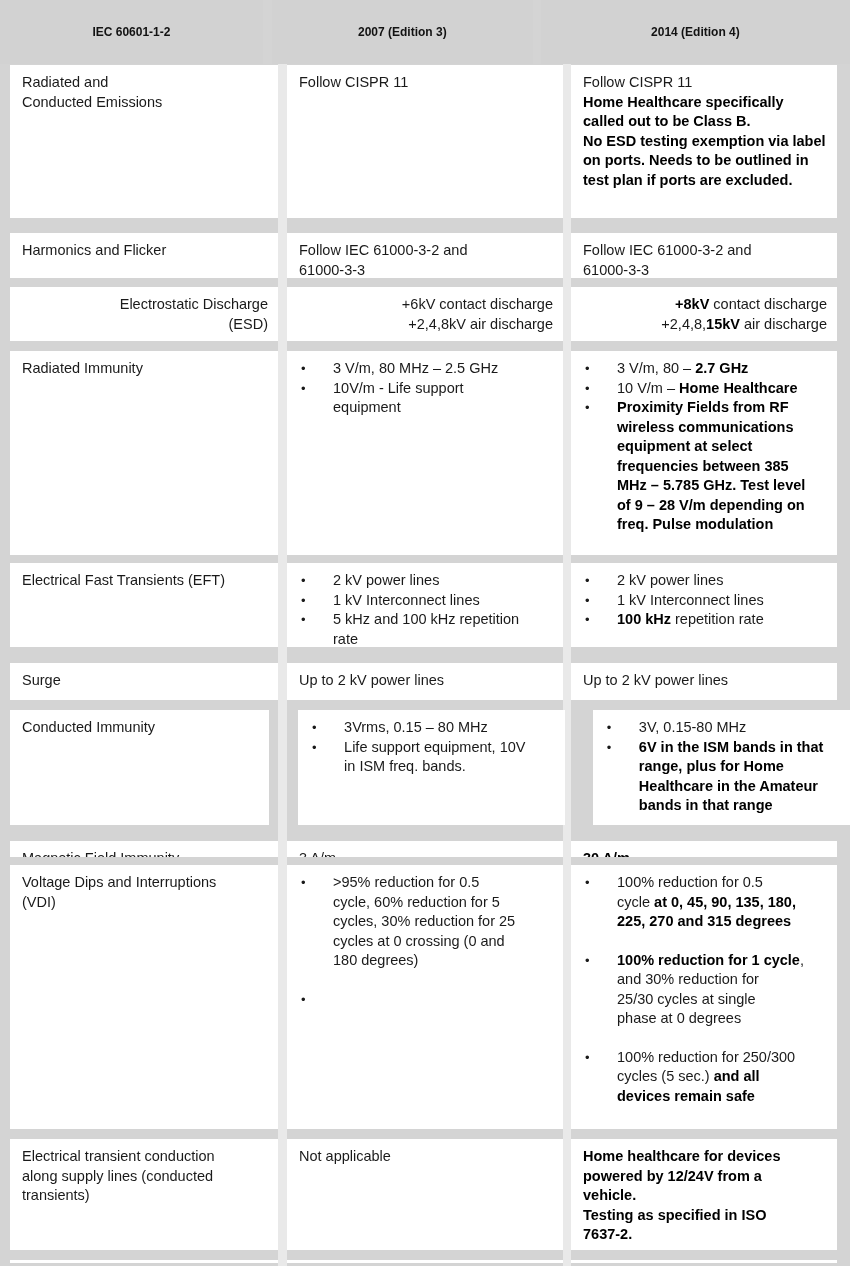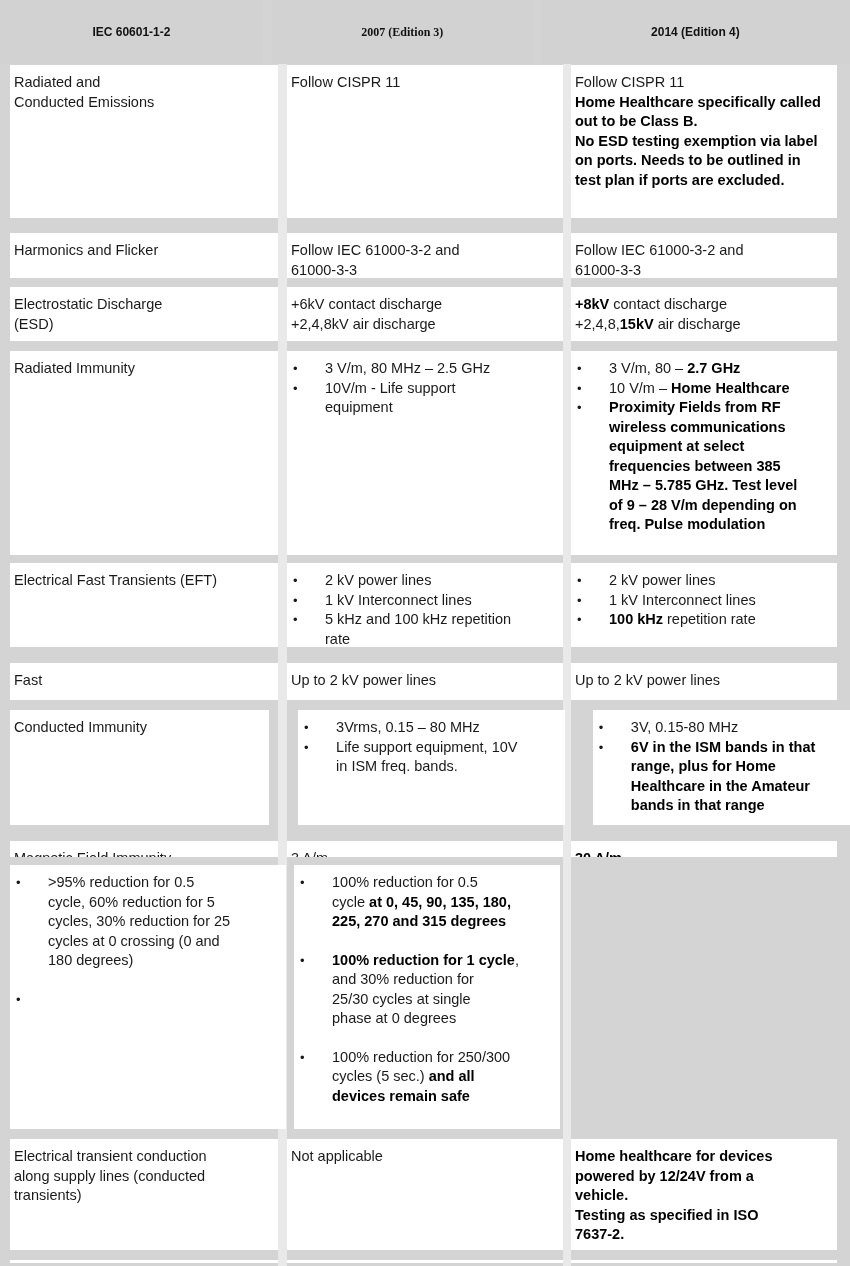--- a/index.html
+++ b/index.html
@@ -15,28 +15,28 @@
   .v1{left:278px;width:9px;}
   .v2{left:563px;width:8px;}
   .row{position:relative;display:flex;z-index:1;}
   
   .header-row{height:64px;margin-bottom:1px;}
   .hcell{
     background:#d2d2d2;display:flex;align-items:center;justify-content:center;
     font-weight:700;font-size:12px;color:#121212;letter-spacing:0;
   }
   .hc1{width:278px;margin-right:9px;}
-  .hc2{width:276px;margin-right:8px;font-family:Liberation Serif, serif;}
+  .hc2{width:276px;margin-right:8px;}
   .hc3{width:327px;}
   
   .body-row{margin-left:10px;}
   .cell{
     background:#ffffff;box-sizing:border-box;overflow:hidden;
     font-size:14.5px;line-height:1.345;color:#1a1a1a;
-    padding:8px 10px 0 4px;
+    padding:8px 10px 0 12px;
   }
   .c1{width:268px;margin-right:9px;}
   .c2{width:276px;margin-right:8px;}
   .c3{width:266px;}
   .p{white-space:pre-line;margin:0;}
   .b{font-weight:700;color:#000;}
   .bullets{margin:0;}
   .item{position:relative;padding-left:34px;}
   .dot{position:absolute;left:2px;top:1px;font-size:13px;}
   .itxt{white-space:pre-line;}
@@ -78,21 +78,21 @@
         </div>
         <div class="cell c2">
           <div class="p"><span class="">Follow IEC 61000-3-2 and
 61000-3-3</span></div>
         </div>
         <div class="cell c3">
           <div class="p"><span class="">Follow IEC 61000-3-2 and
 61000-3-3</span></div>
         </div>
       </div>
-      <div class="row body-row" style="height: 54px; margin-bottom: 10px;">
+      <div class="row body-row" style="height: 54px; margin-bottom: 10px; text-align: right;">
         <div class="cell c1">
           <div class="p">Electrostatic Discharge
 (ESD)</div>
         </div>
         <div class="cell c2">
           <div class="p"><span class="">+6kV contact discharge
 +2,4,8kV air discharge</span></div>
         </div>
         <div class="cell c3">
           <div class="p"><span class="b">+8kV</span><span class=""> contact discharge
@@ -139,21 +139,21 @@
         <div class="cell c3">
           <div class="bullets">
             <div class="item"><span class="dot">•</span><span class="itxt"><span class="">2 kV power lines</span></span></div>
             <div class="item"><span class="dot">•</span><span class="itxt"><span class="">1 kV Interconnect lines</span></span></div>
             <div class="item"><span class="dot">•</span><span class="itxt"><span class="b">100 kHz</span><span class=""> repetition rate</span></span></div>
           </div>
         </div>
       </div>
       <div class="row body-row" style="height: 37px; margin-bottom: 10px;">
         <div class="cell c1">
-          <div class="p">Fast</div>
+          <div class="p">Surge</div>
         </div>
         <div class="cell c2">
           <div class="p"><span class="">Up to 2 kV power lines</span></div>
         </div>
         <div class="cell c3">
           <div class="p"><span class="">Up to 2 kV power lines</span></div>
         </div>
       </div>
       <div class="row body-row" style="height: 115px; margin-bottom: 16px; gap: 20px;">
         <div class="cell c1">
@@ -181,20 +181,24 @@
           <div class="p">Magnetic Field Immunity</div>
         </div>
         <div class="cell c2">
           <div class="p"><span class="">3 A/m</span></div>
         </div>
         <div class="cell c3">
           <div class="p"><span class="b">30 A/m</span></div>
         </div>
       </div>
       <div class="row body-row" style="height: 264px; margin-bottom: 10px;">
+        <div class="cell c1">
+          <div class="p">Voltage Dips and Interruptions
+(VDI)</div>
+        </div>
         <div class="cell c2">
           <div class="bullets spaced">
             <div class="item"><span class="dot">•</span><span class="itxt"><span class="">&gt;95% reduction for 0.5
 cycle, 60% reduction for 5
 cycles, 30% reduction for 25
 cycles at 0 crossing (0 and
 180 degrees)</span></span></div>
             <div class="item"><span class="dot">•</span></div>
           </div>
         </div>

